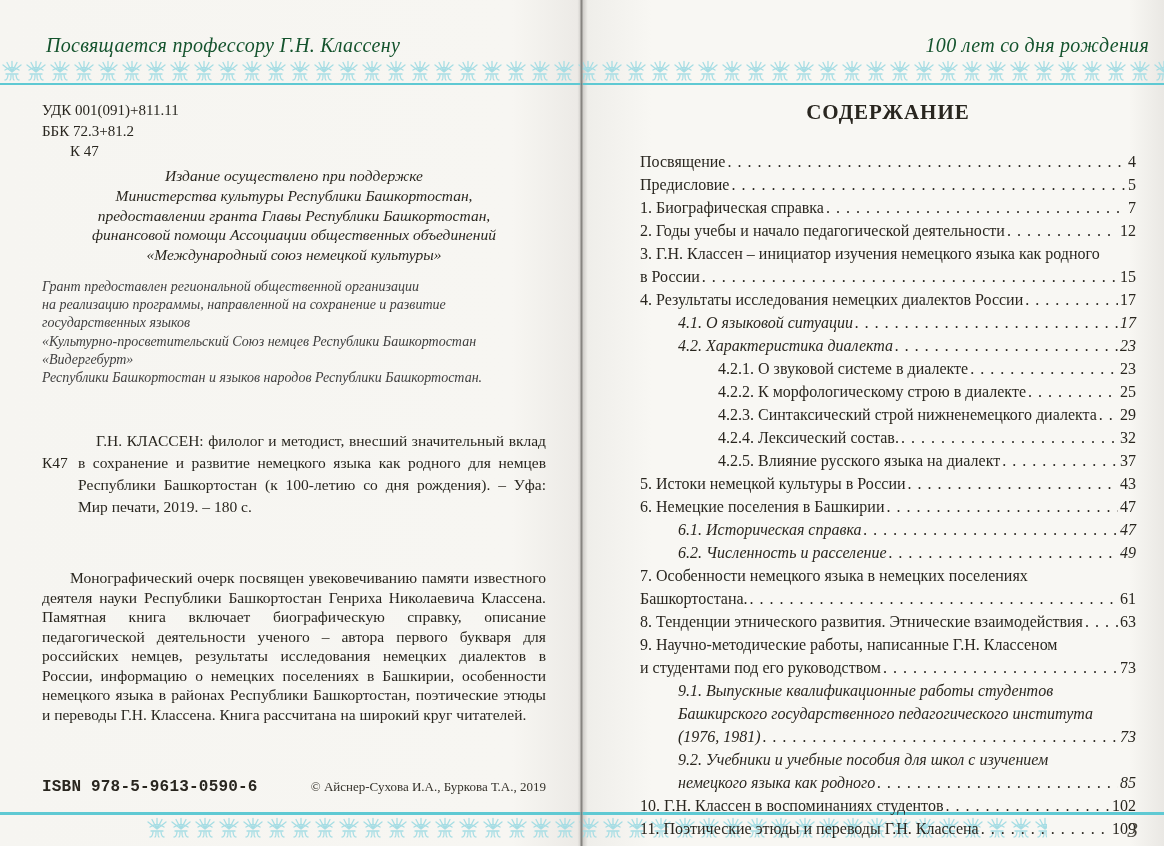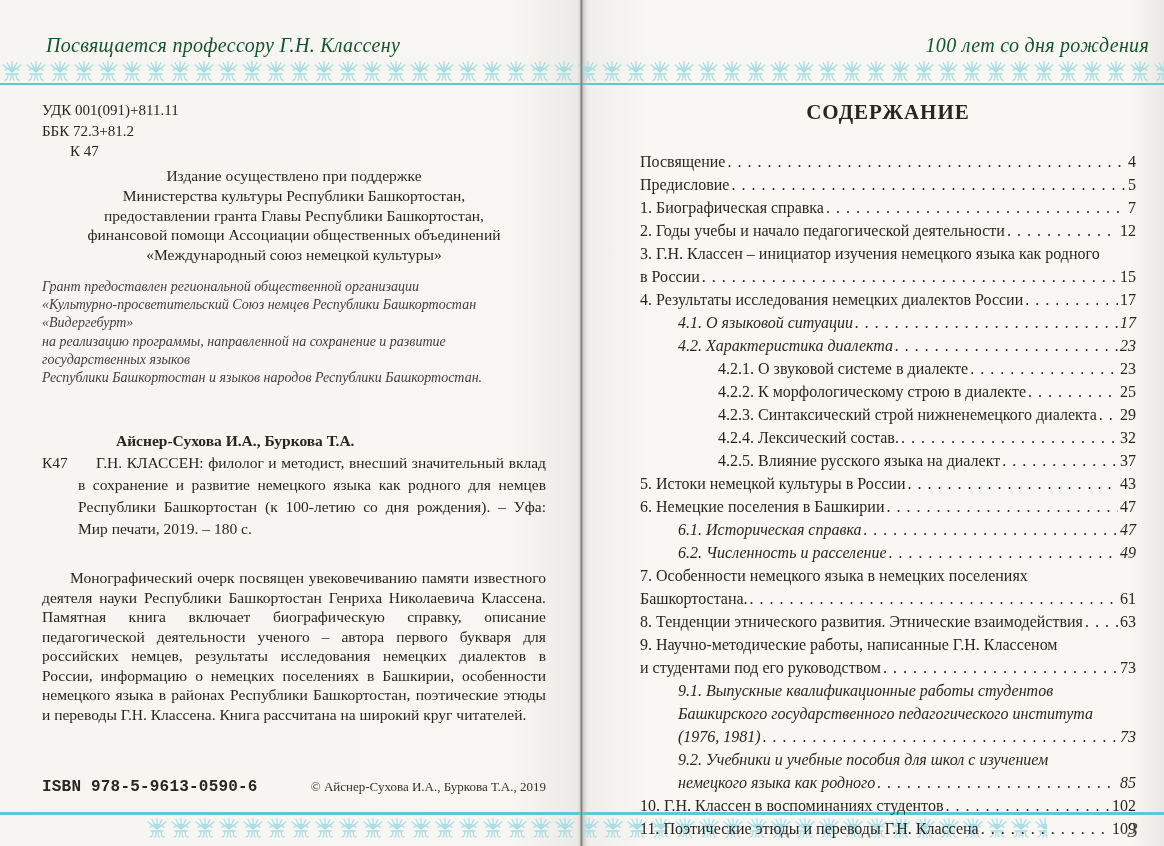--- a/index.html
+++ b/index.html
@@ -43,21 +43,21 @@
   .page-num {
     position: absolute; right: 26px; top: 818px;
     font-style: italic; font-size: 21px; color: #45423a;
   }
 
   
   .lp { position: absolute; left: 42px; width: 504px; }
   .udc { top: 100px; font-size: 15px; line-height: 1.38; }
   .udc .line:nth-child(3) { padding-left: 28px; }
 
-  .support { top: 166px; text-align: center; font-size: 15.5px; line-height: 1.28; }
+  .support { top: 166px; text-align: center; font-size: 15.5px; line-height: 1.28; font-style: italic; }
   .grant   { top: 278px; text-align: left; font-style: italic; font-size: 14px; line-height: 1.3; color: #404040; }
 
   .catalog { top: 430px; font-size: 15.5px; line-height: 1.42; }
   .catalog .k-label { position: absolute; left: 0; top: 22px; }
   .catalog .body { padding-left: 36px; }
   .catalog .authors { font-weight: bold; text-indent: 38px; }
   .catalog .entry-text { text-indent: 18px; text-align: justify; }
 
   .annotation { top: 568px; font-size: 15.5px; line-height: 1.26; text-align: justify; text-indent: 28px; }
 
@@ -713,29 +713,28 @@
 <div class="lp support">
     <div class="line">Издание осуществлено при поддержке</div>
     <div class="line">Министерства культуры Республики Башкортостан,</div>
     <div class="line">предоставлении гранта Главы Республики Башкортостан,</div>
     <div class="line">финансовой помощи Ассоциации общественных объединений</div>
     <div class="line">«Международный союз немецкой культуры»</div>
   </div>
 
 <div class="lp grant">
     <div class="line">Грант предоставлен региональной общественной организации</div>
+    <div class="line">на реализацию программы, направленной на сохранение и развитие государственных языков</div>
     <div class="line">«Культурно-просветительский Союз немцев Республики Башкортостан «Видергебурт»</div>
-    <div class="line">на реализацию программы, направленной на сохранение и развитие государственных языков</div>
     <div class="line">Республики Башкортостан и языков народов Республики Башкортостан.</div>
   </div>
 
 <div class="lp catalog">
   <span class="k-label">К47</span>
   <div class="body">
-    <div class="authors">Айснер-Сухова И.А., Буркова Т.А.</div>
     <div class="entry-text">Г.Н. КЛАССЕН: филолог и методист, внесший значительный вклад в сохранение и развитие немецкого языка как родного для немцев Республики Башкортостан (к 100-летию со дня рождения). – Уфа: Мир печати, 2019. – 180 с.</div>
   </div>
 </div>
 
 <div class="lp annotation">Монографический очерк посвящен увековечиванию памяти известного деятеля науки Республики Башкортостан Генриха Николаевича Классена. Памятная книга включает биографическую справку, описание педагогической деятельности ученого – автора первого букваря для российских немцев, результаты исследования немецких диалектов в России, информацию о немецких поселениях в Башкирии, особенности немецкого языка в районах Республики Башкортостан, поэтические этюды и переводы Г.Н. Классена. Книга рассчитана на широкий круг читателей.</div>
 
 <div class="lp isbn-row">
   <span class="isbn">ISBN 978-5-9613-0590-6</span>
   <span class="copyright">© Айснер-Сухова И.А., Буркова Т.А., 2019</span>
 </div>

